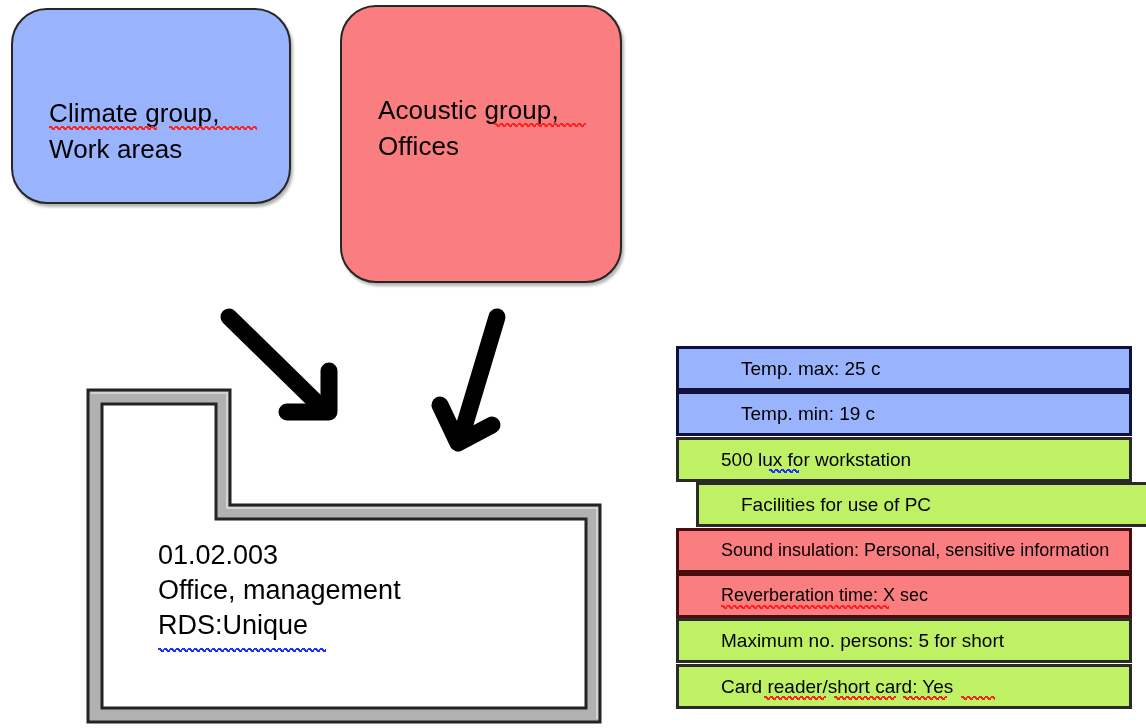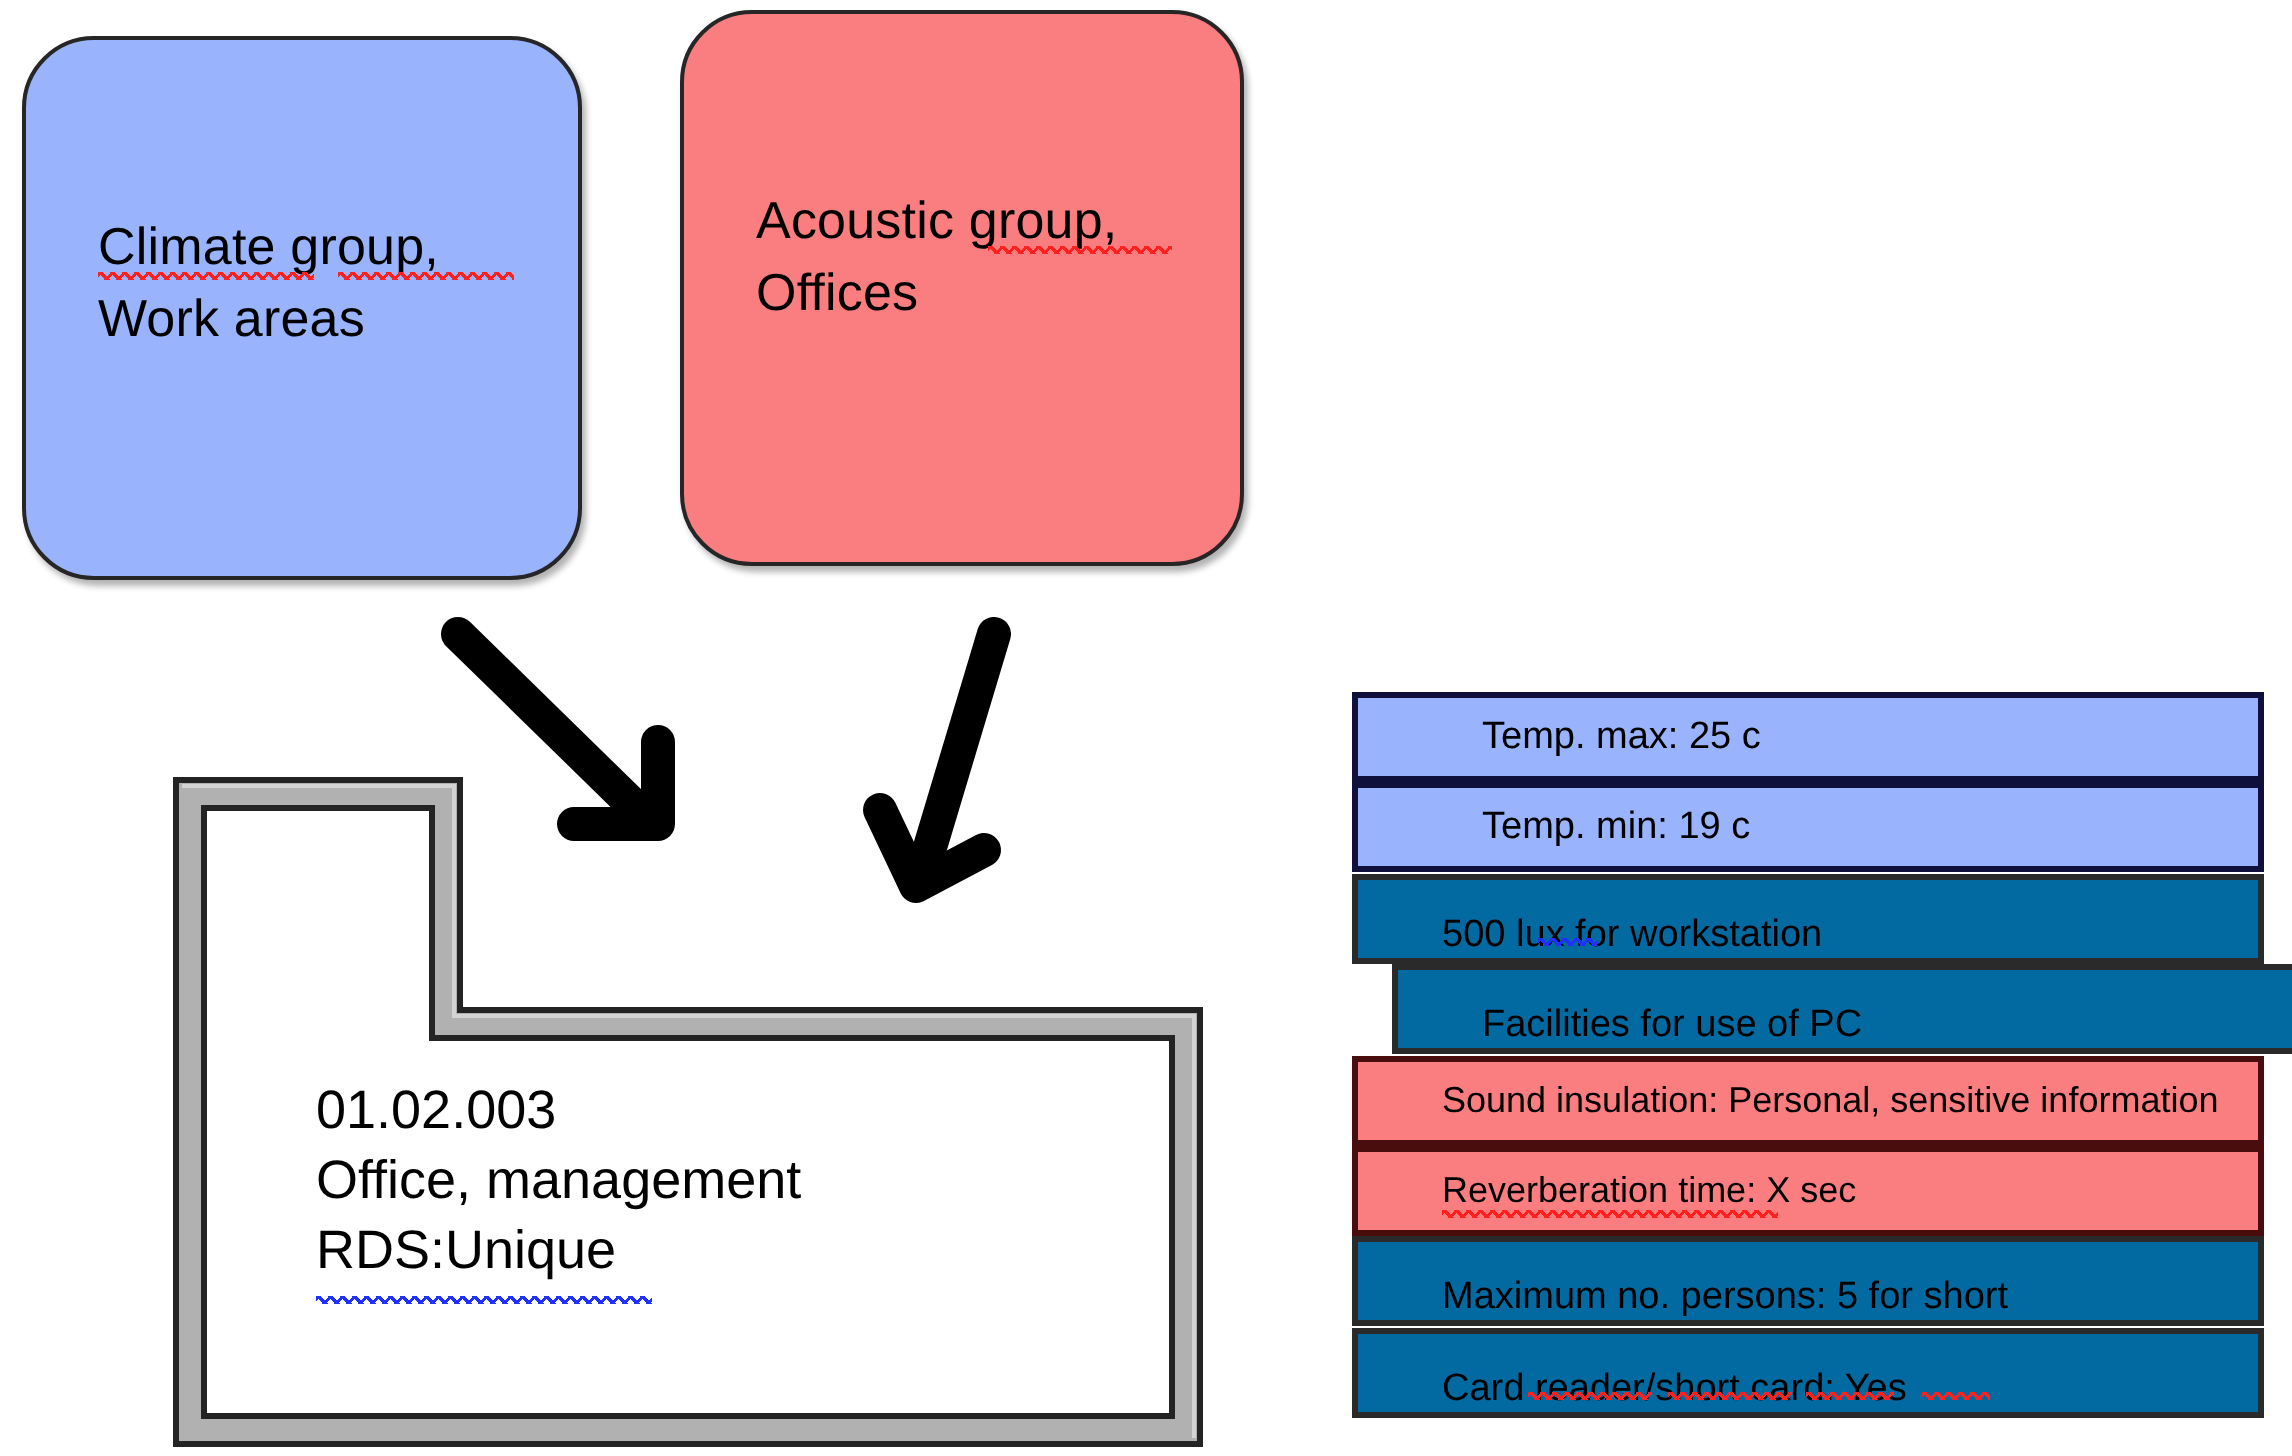--- a/index.html
+++ b/index.html
@@ -28,21 +28,21 @@
     position: absolute;
     left: 36px;
     top: 86px;
     font-size: 26px;
     line-height: 1.38;
     color: #000000;
     white-space: pre-line;
     letter-spacing: 0.1px;
   }
   #climate-box {
-    left: 11px; top: 18px; width: 280px; height: 272px;
+    left: 11px; top: 8px; width: 280px; height: 196px;
     background: #99b3fc;
   }
   #acoustic-box {
     left: 340px; top: 5px; width: 282px; height: 278px;
     background: #fa7d80;
   }
 
   
   .squiggle {
     position: absolute;
@@ -122,23 +122,22 @@
     background: #99b3fc;
     border-color: #10103c;
     padding-left: 20px;
   }
   #req-table .req-row.tone-red {
     background: #fa7d80;
     border-color: #4a0d0d;
   }
   #req-table .req-row.tone-red .req-text { font-size: 18px; }
   #req-table .req-row.tone-white {
-    background: #0369a1;
+    background: #bef264;
     border-color: #2a2a2a;
-    align-items: flex-end;
   }
 </style>
 </head>
 <body>
 
 <div class="group-box" id="climate-box">
   <div class="group-label">Climate group,
 Work areas</div>
   <div class="squiggle red" style="left:36px; top:116px; width:108px;"></div>
   <div class="squiggle red" style="left:156px; top:116px; width:88px;"></div>

